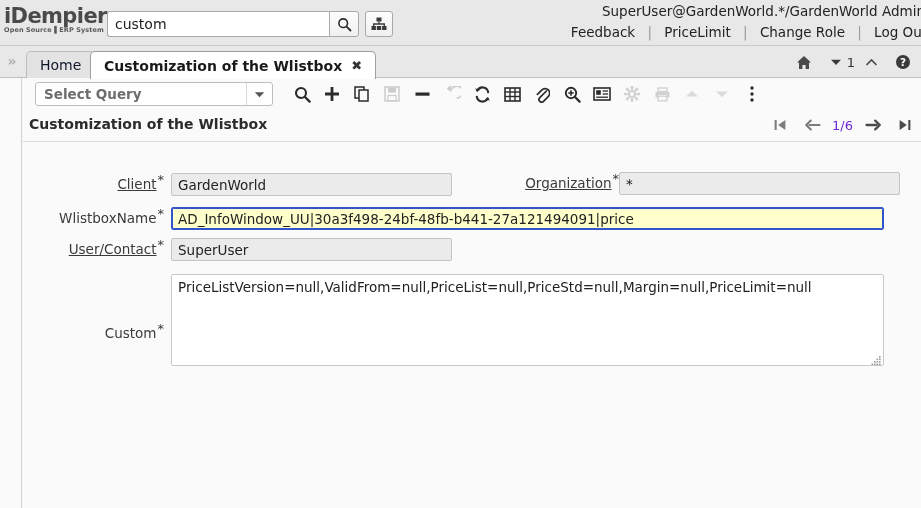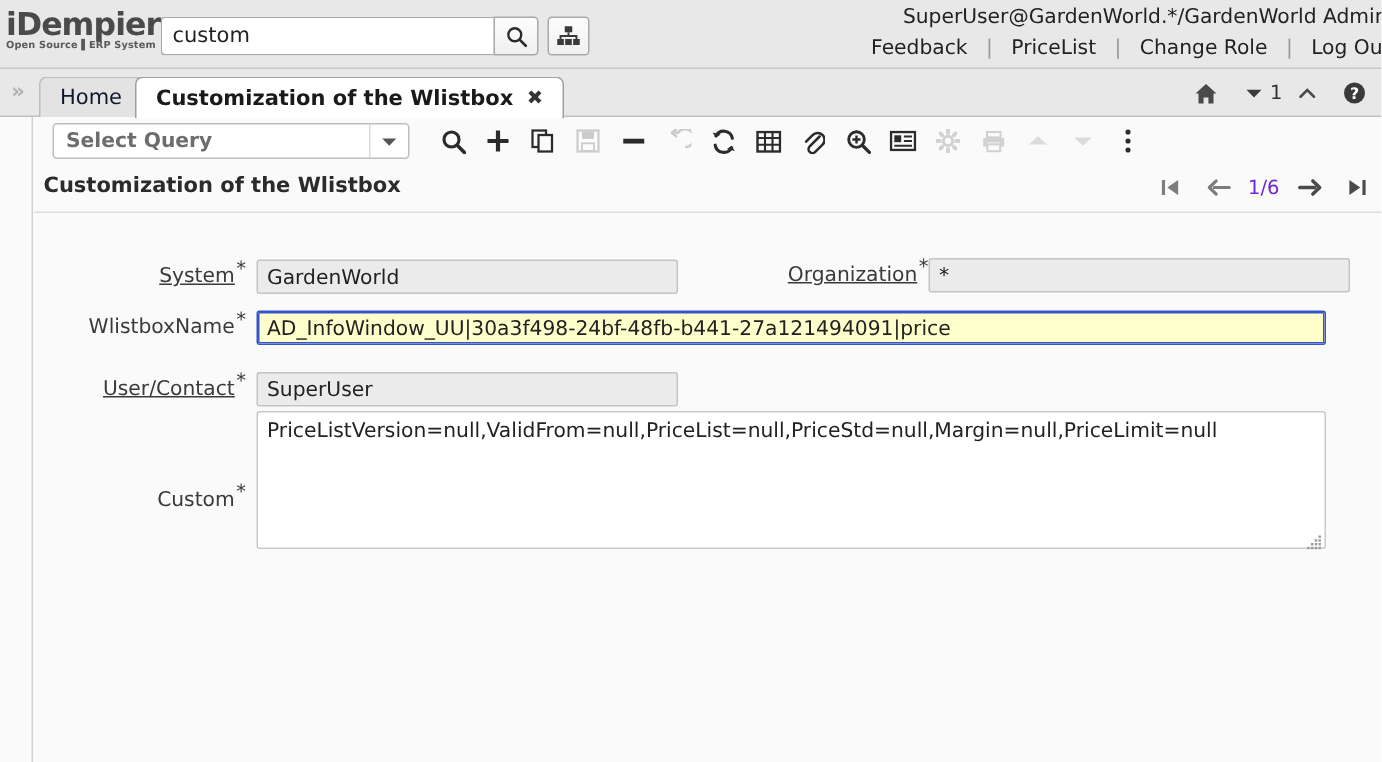--- a/index.html
+++ b/index.html
@@ -285,21 +285,21 @@
         <rect x="11.1" y="9" width="4.4" height="4" fill="#3a3a3a"></rect>
         <path d="M8 4.5 L8 7 M2.7 9 L2.7 7 L13.3 7 L13.3 9" fill="none" stroke="#3a3a3a" stroke-width="1.3"></path>
       </svg>
     </div>
 
     <div class="user-line">SuperUser@GardenWorld.*/GardenWorld Admin</div>
 
     <div class="links">
       <a>Feedback</a>
       <span class="sep">|</span>
-      <a>PriceList</a>
+      <a>PriceLimit</a>
       <span class="sep">|</span>
       <a>Change Role</a>
       <span class="sep">|</span>
       <a>Log Out</a>
     </div>
   </div>
 
   <div class="tabbar">
     <div class="expand-chev">»</div>
 
@@ -507,40 +507,40 @@
             <rect x="10.3" y="2" width="2.1" height="10" fill="#4a4a4a"></rect>
           </svg>
         </div>
       </div>
     </div>
 
     <div class="form-area">
 
       <div class="fld" style="left:0px; top:31px;">
         <div class="flabel" style="width:148px; padding-right:7px;">
-          <span class="u">System</span><span class="star">*</span>
+          <span class="u">Client</span><span class="star">*</span>
         </div>
         <input class="fin" style="width: 281px;" type="text" readonly="" value="GardenWorld">
       </div>
 
       <div class="fld" style="left:430px; top:30px;">
         <div class="flabel" style="width:166px; padding-right:0;">
           <span class="u">Organization</span><span class="star">*</span>
         </div>
         <input class="fin" style="width: 281px;" type="text" readonly="" value="*">
       </div>
 
       <div class="fld" style="left:0px; top:65px;">
         <div class="flabel" style="width:148px; padding-right:7px;">
           <span>WlistboxName</span><span class="star">*</span>
         </div>
         <input class="fin focused" style="width: 713px;" type="text" value="AD_InfoWindow_UU|30a3f498-24bf-48fb-b441-27a121494091|price">
       </div>
 
-      <div class="fld" style="left:0px; top:106px;">
+      <div class="fld" style="left:0px; top:96px;">
         <div class="flabel" style="width:148px; padding-right:7px;">
           <span class="u">User/Contact</span><span class="star">*</span>
         </div>
         <input class="fin" style="width: 281px;" type="text" readonly="" value="SuperUser">
       </div>
 
       <div class="fld" style="left:0px; top:132px;">
         <div class="flabel" style="width:148px; padding-right:7px; line-height:22px; padding-top:48px;">
           <span>Custom</span><span class="star">*</span>
         </div>

